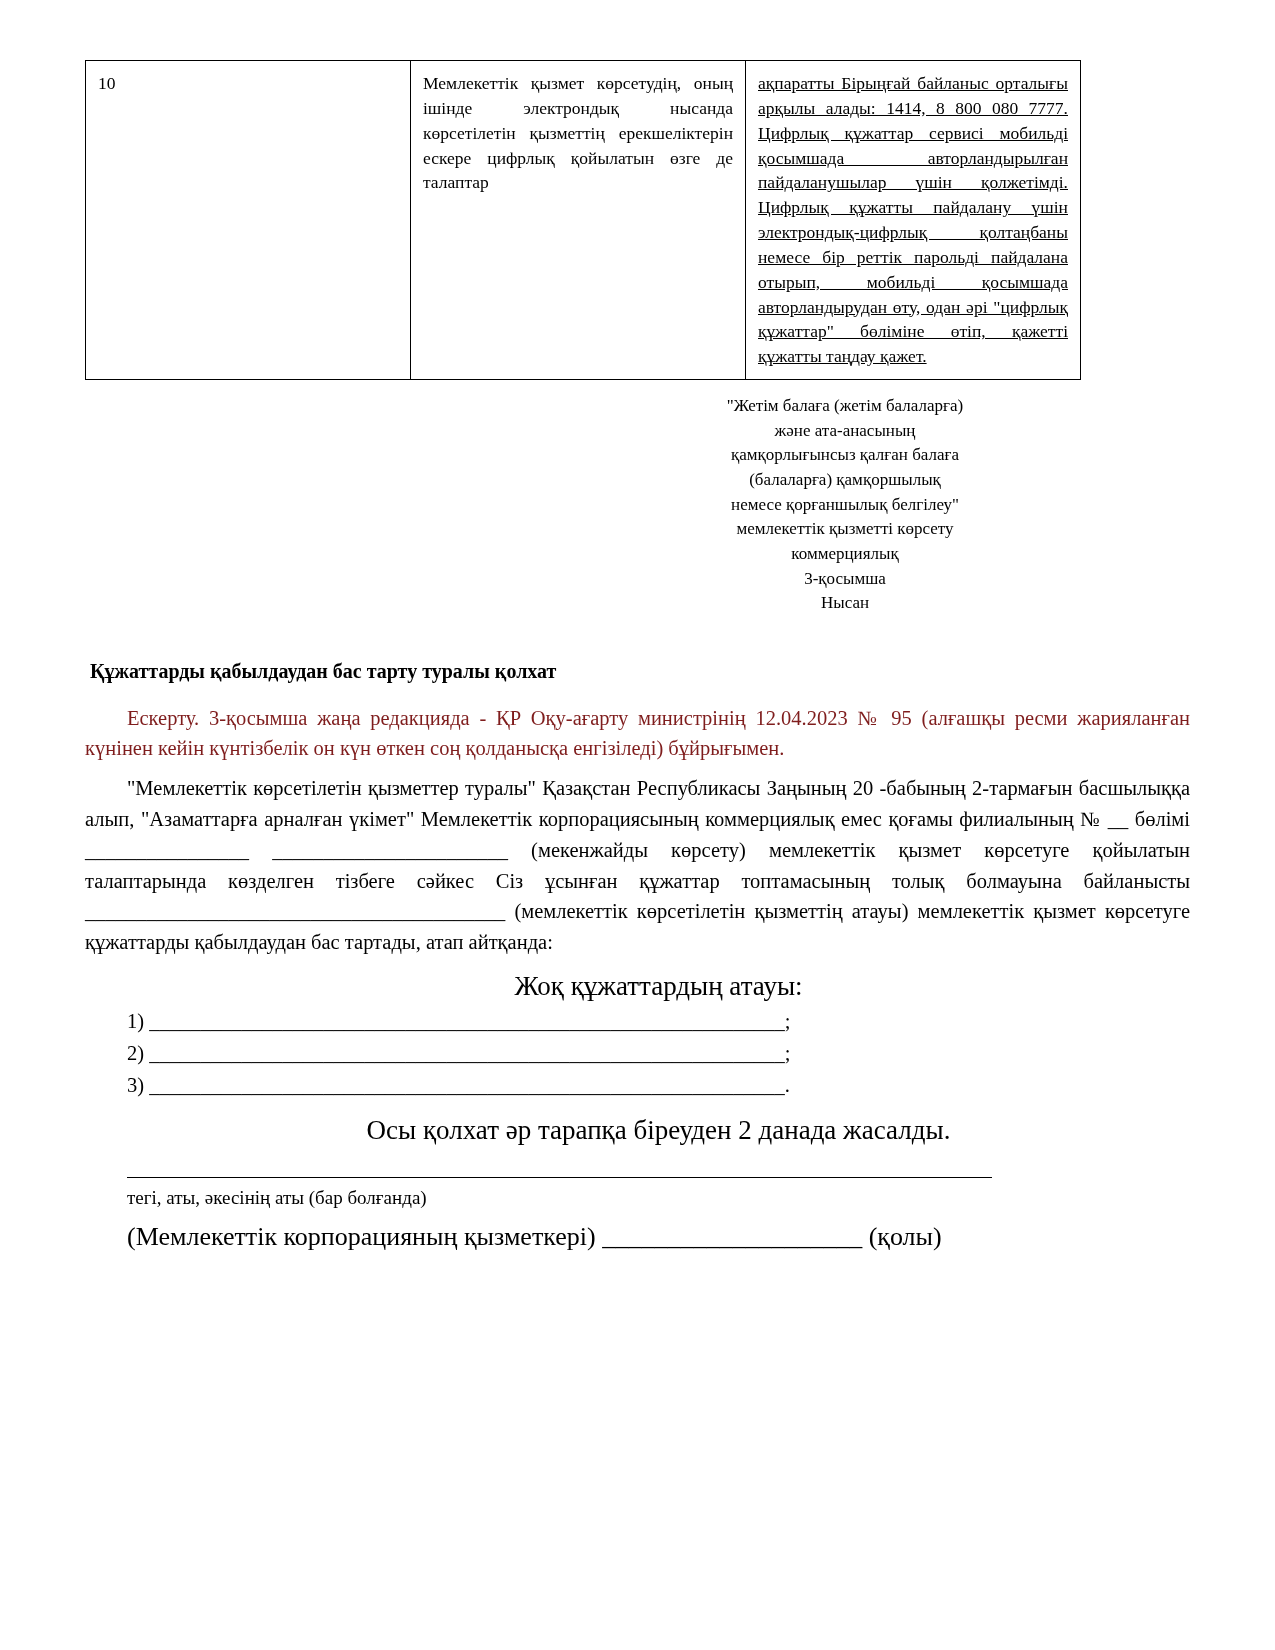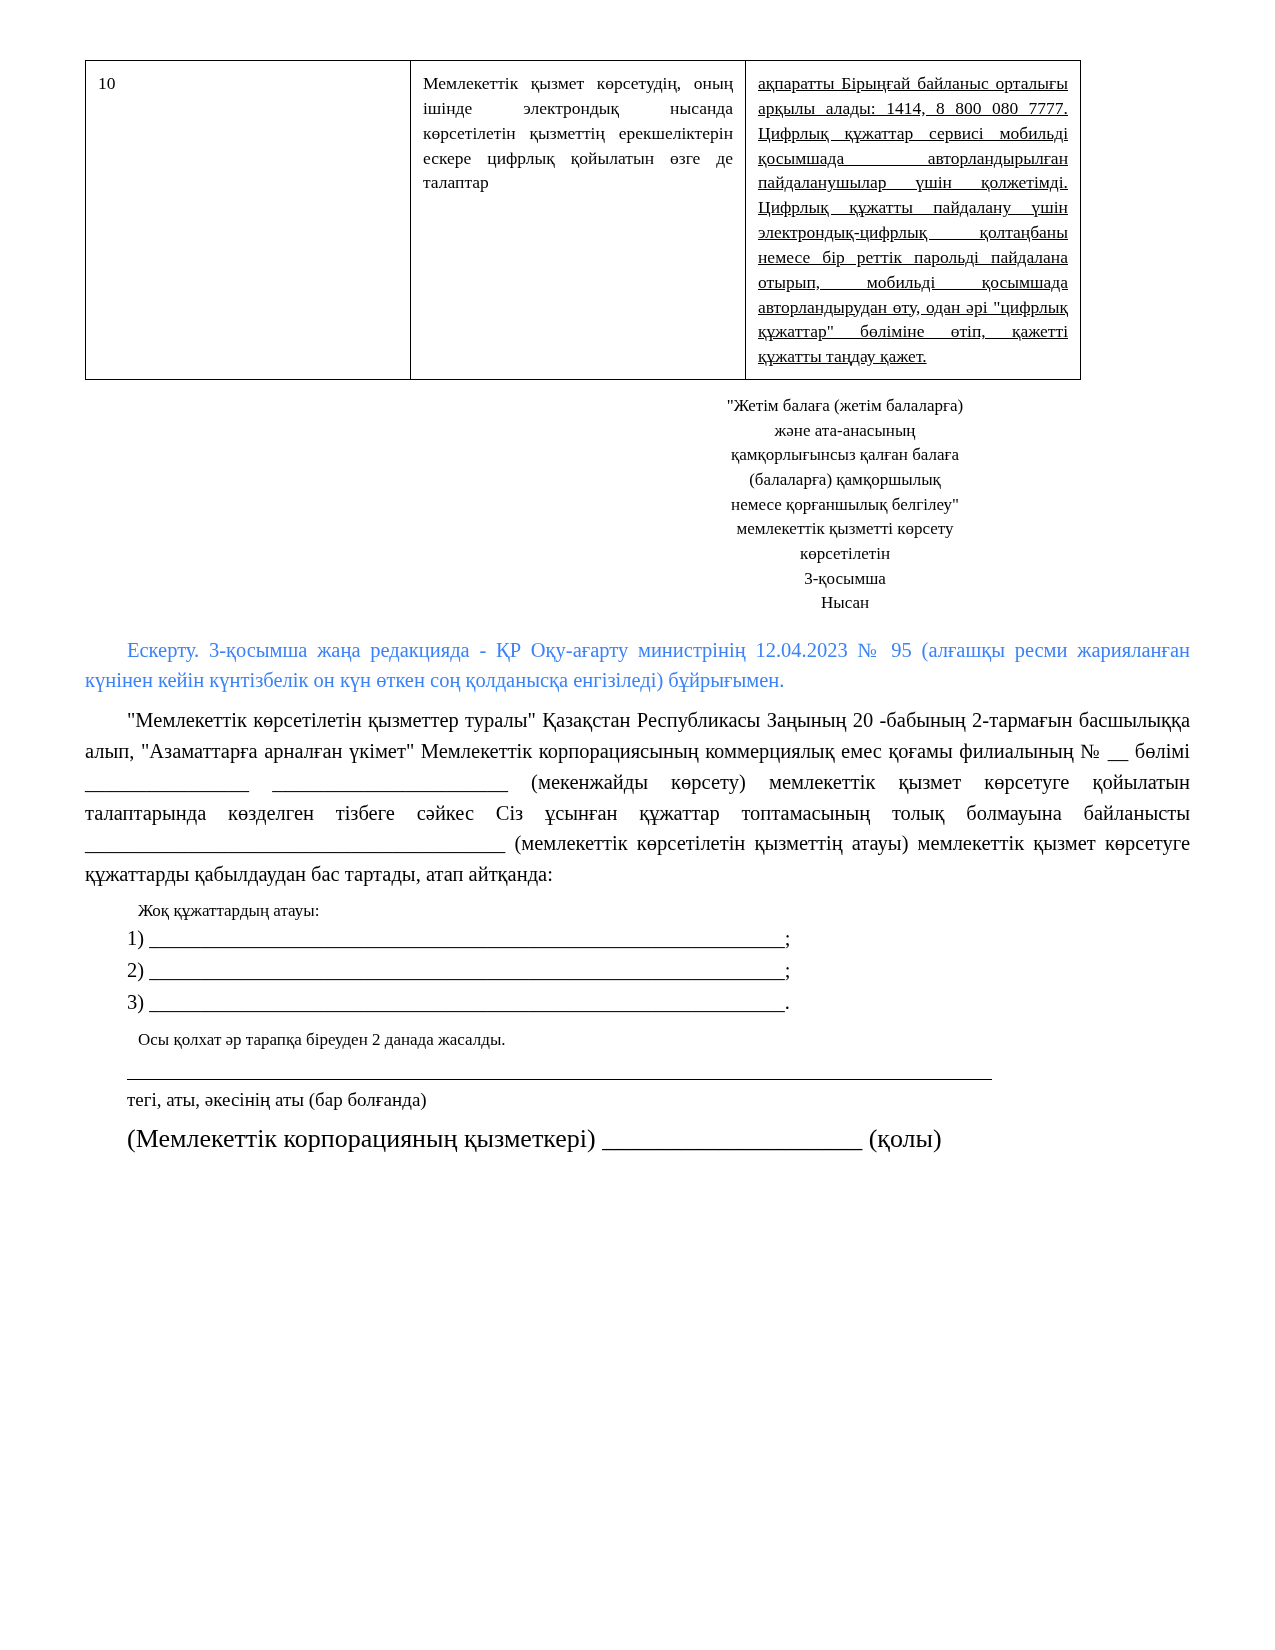--- a/index.html
+++ b/index.html
@@ -77,41 +77,42 @@
   .doc-title {
     margin-top: 42px;
     margin-left: 5px;
     font-size: 20px;
     font-weight: bold;
     line-height: 1.3;
   }
 
   
   .note-red {
-    color: #3b82f6;
+    color: #7f1d1d;
     font-size: 20.5px;
     line-height: 1.45;
     margin-top: 20px;
     text-align: justify;
     text-indent: 42px;
   }
 
   
   .body-par {
     font-size: 20.5px;
     line-height: 1.5;
     text-align: justify;
     text-indent: 42px;
     margin-top: 10px;
   }
   .sub-par {
-    font-size: 17px;
+    font-size: 27px;
     line-height: 1.5;
     margin-top: 8px;
-    margin-left: 53px;
+    margin-left: 42px;
+    text-align: center;
   }
   .list-line {
     font-size: 20.5px;
     line-height: 1.55;
     margin-left: 42px;
   }
   .sig-rule {
     margin-left: 42px;
     margin-top: 26px;
     width: 865px;
@@ -148,25 +149,26 @@
     </tbody>
   </table>
 
   <div class="appendix-block">
     <div>"Жетім балаға (жетім балаларға)</div>
     <div>және ата-анасының</div>
     <div>қамқорлығынсыз қалған балаға</div>
     <div>(балаларға) қамқоршылық</div>
     <div>немесе қорғаншылық белгілеу"</div>
     <div>мемлекеттік қызметті көрсету</div>
-    <div>көрсетілетін</div>
+    <div>коммерциялық</div>
     <div>3-қосымша</div>
     <div>Нысан</div>
   </div>
 
+  <div class="doc-title">Құжаттарды қабылдаудан бас тарту туралы қолхат</div>
 
   <div class="note-red">Ескерту. 3-қосымша жаңа редакцияда - ҚР Оқу-ағарту министрінің 12.04.2023 № 95 (алғашқы ресми жарияланған күнінен кейін күнтізбелік он күн өткен соң қолданысқа енгізіледі) бұйрығымен.</div>
 
   <div class="body-par">
     <span>"Мемлекеттік көрсетілетін қызметтер туралы" Қазақстан Республикасы Заңының 20 -бабының 2-тармағын басшылыққа алып, "Азаматтарға арналған үкімет" Мемлекеттік корпорациясының коммерциялық емес қоғамы филиалының № __ бөлімі</span>
     <span>________________</span>
     <span>_______________________ (мекенжайды көрсету) мемлекеттік қызмет көрсетуге қойылатын талаптарында көзделген тізбеге сәйкес Сіз ұсынған құжаттар топтамасының толық болмауына байланысты</span>
     <span>_________________________________________</span>
     <span>(мемлекеттік көрсетілетін қызметтің атауы) мемлекеттік қызмет көрсетуге құжаттарды қабылдаудан бас тартады, атап айтқанда:</span>
   </div>

